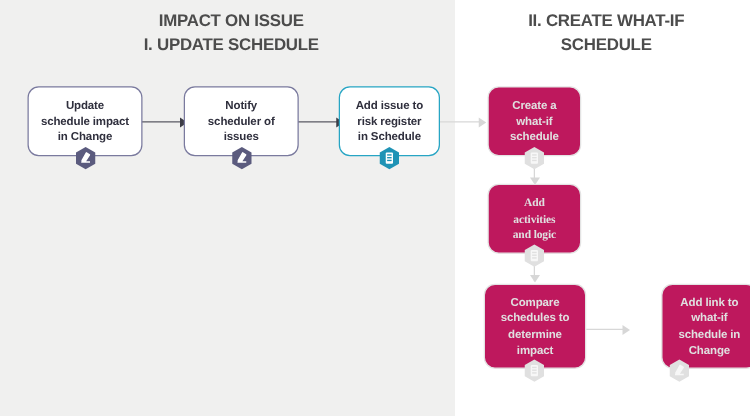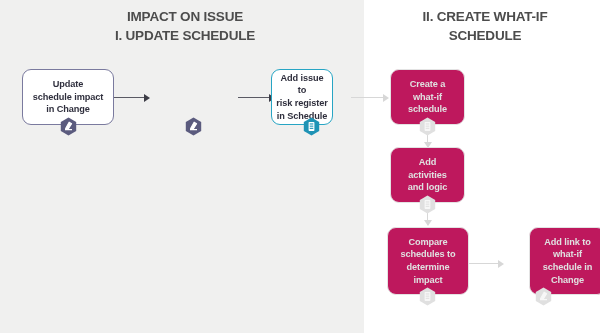--- a/index.html
+++ b/index.html
@@ -128,28 +128,35 @@
       <div>in Change</div>
     </div>
   </div>
   <div class="hex" style="left:60px;top:117px;">
     <svg width="17" height="19" viewBox="0 0 17 19" aria-hidden="true">
       <polygon points="8.5,0.6 16.2,5 16.2,14 8.5,18.4 0.8,14 0.8,5" fill="#5b5b7e"></polygon>
       <path d="M5 12.6 L12 12.6 M5.6 11.4 L9.1 5.2 L11.6 6.8 L8.6 11.4 Z" stroke="#ffffff" stroke-width="1.1" fill="#ffffff" stroke-linejoin="round"></path>
     </svg>
   </div>
 
+  <div class="node violet" id="n-notify" style="left:147px;top:69px;width:92px;height:56px;">
+    <div>
+      <div>Notify</div>
+      <div>scheduler of</div>
+      <div>issues</div>
+    </div>
+  </div>
   <div class="hex" style="left:185px;top:117px;">
     <svg width="17" height="19" viewBox="0 0 17 19" aria-hidden="true">
       <polygon points="8.5,0.6 16.2,5 16.2,14 8.5,18.4 0.8,14 0.8,5" fill="#5b5b7e"></polygon>
       <path d="M5 12.6 L12 12.6 M5.6 11.4 L9.1 5.2 L11.6 6.8 L8.6 11.4 Z" stroke="#ffffff" stroke-width="1.1" fill="#ffffff" stroke-linejoin="round"></path>
     </svg>
   </div>
 
-  <div class="node teal" id="n-addissue" style="left:271px;top:69px;width:62px;height:56px;">
+  <div class="node teal" id="n-addissue" style="left:271px;top:69px;width:81px;height:56px;">
     <div>
       <div>Add issue to</div>
       <div>risk register</div>
       <div>in Schedule</div>
     </div>
   </div>
   <div class="hex" style="left:303px;top:117px;">
     <svg width="17" height="19" viewBox="0 0 17 19" aria-hidden="true">
       <polygon points="8.5,0.6 16.2,5 16.2,14 8.5,18.4 0.8,14 0.8,5" fill="#1f93b5"></polygon>
       <rect x="5.6" y="5" width="5.8" height="9" rx="0.8" fill="#ffffff"></rect>
@@ -169,21 +176,21 @@
   <div class="hex" style="left:419px;top:117px;">
     <svg width="17" height="19" viewBox="0 0 17 19" aria-hidden="true">
       <polygon points="8.5,0.6 16.2,5 16.2,14 8.5,18.4 0.8,14 0.8,5" fill="#e0e0e0"></polygon>
       <rect x="5.6" y="5" width="5.8" height="9" rx="0.8" fill="#f7f7f7"></rect>
       <rect x="6.7" y="6.4" width="3.6" height="1.1" fill="#e0e0e0"></rect>
       <rect x="6.7" y="8.6" width="3.6" height="1.1" fill="#e0e0e0"></rect>
       <rect x="6.7" y="10.8" width="3.6" height="1.1" fill="#e0e0e0"></rect>
     </svg>
   </div>
 
-  <div class="node ghost" id="n-activities" style="left:390px;top:147px;width:75px;height:56px;">
+  <div class="node ghost" id="n-activities" style="left:390px;top:147px;width:75px;height:56px;font-family:Liberation Serif, serif;">
     <div>
       <div>Add</div>
       <div>activities</div>
       <div>and logic</div>
     </div>
   </div>
   <div class="hex" style="left:419px;top:195px;">
     <svg width="17" height="19" viewBox="0 0 17 19" aria-hidden="true">
       <polygon points="8.5,0.6 16.2,5 16.2,14 8.5,18.4 0.8,14 0.8,5" fill="#e0e0e0"></polygon>
       <rect x="5.6" y="5" width="5.8" height="9" rx="0.8" fill="#f7f7f7"></rect>

